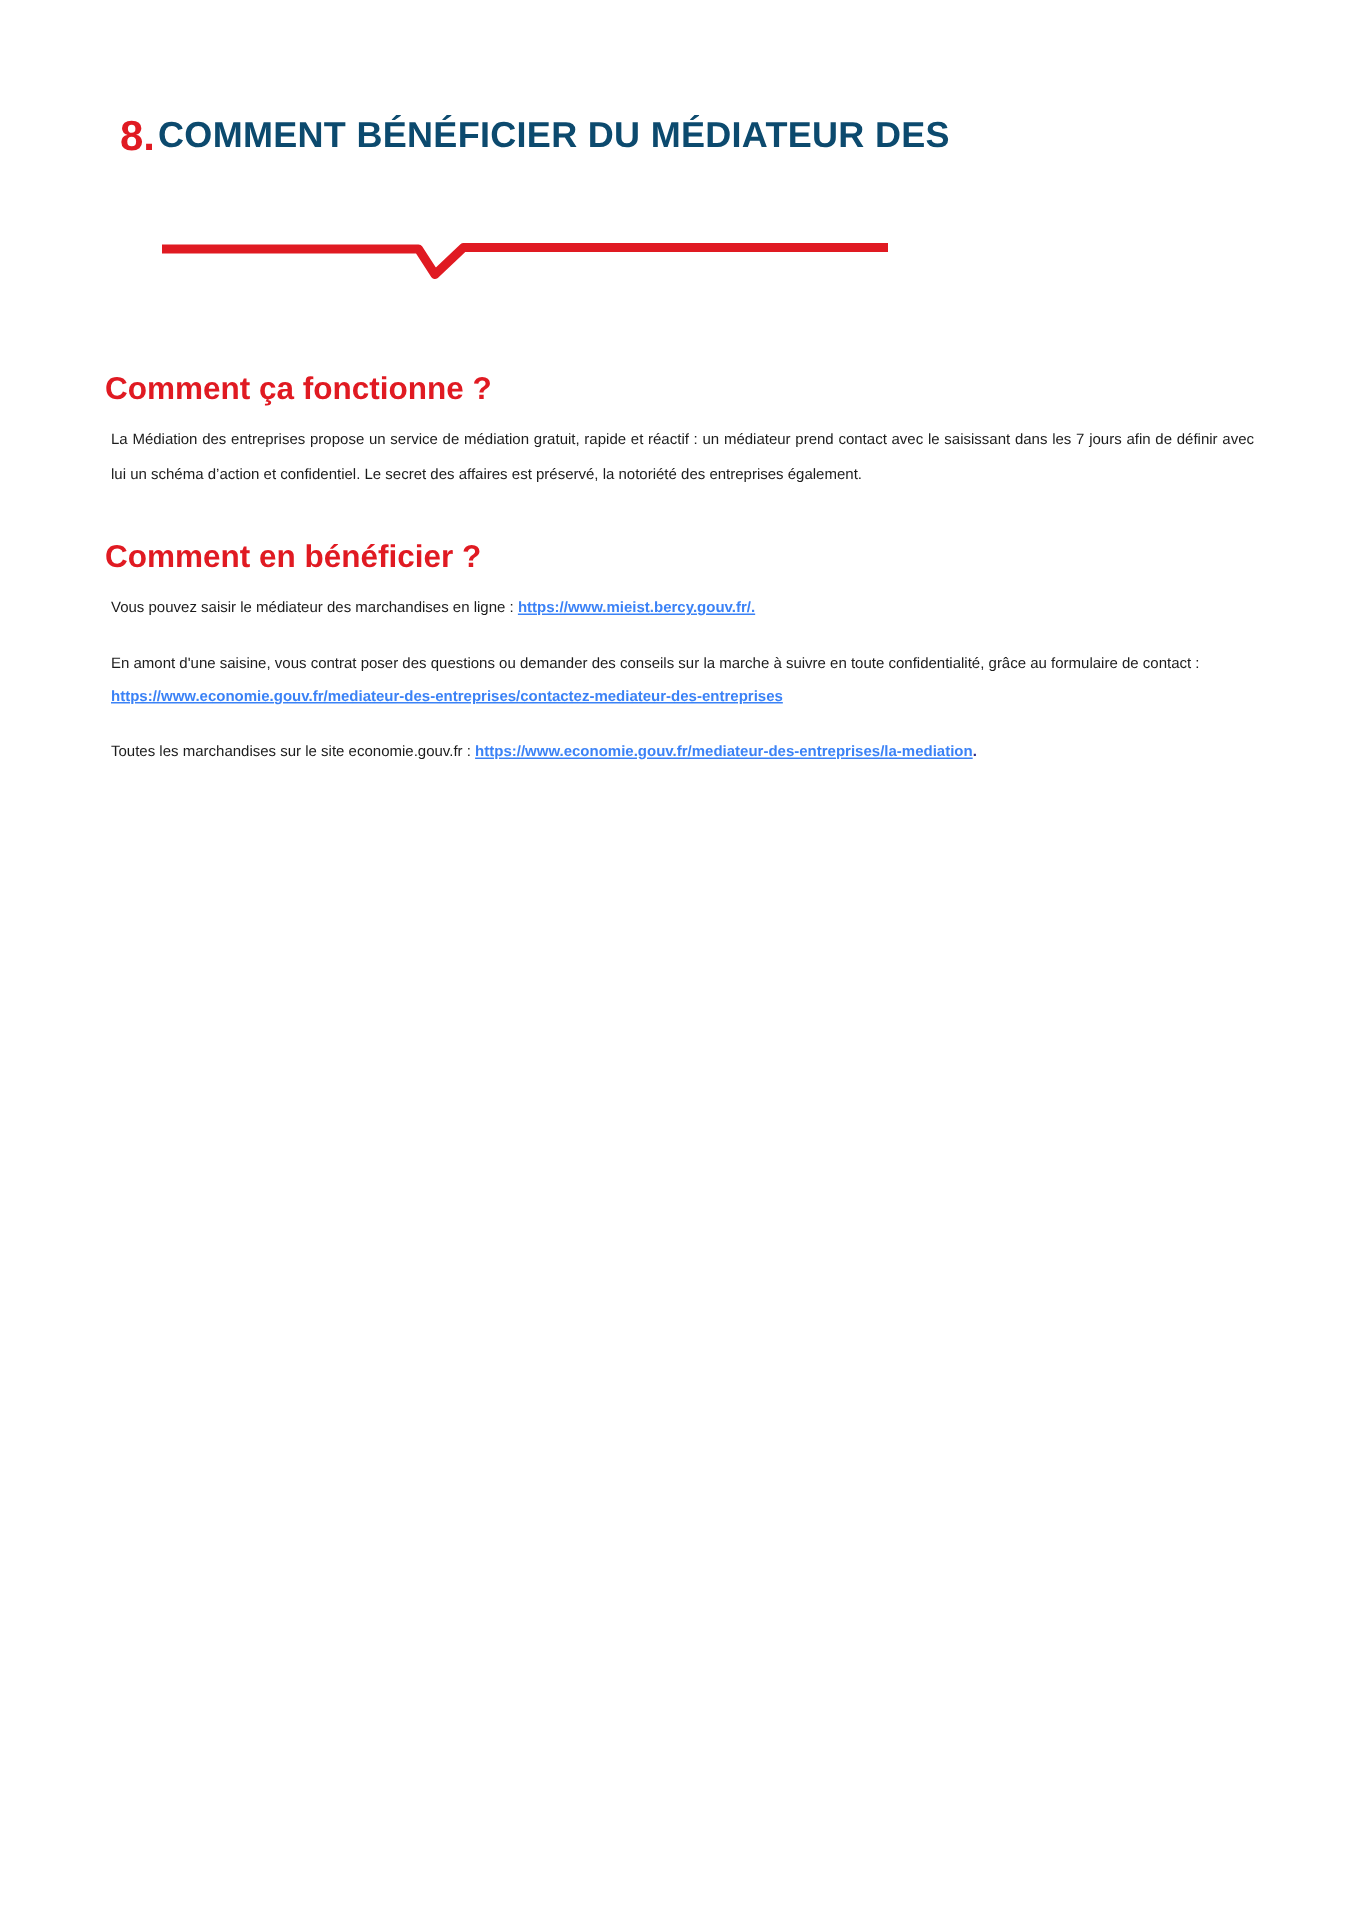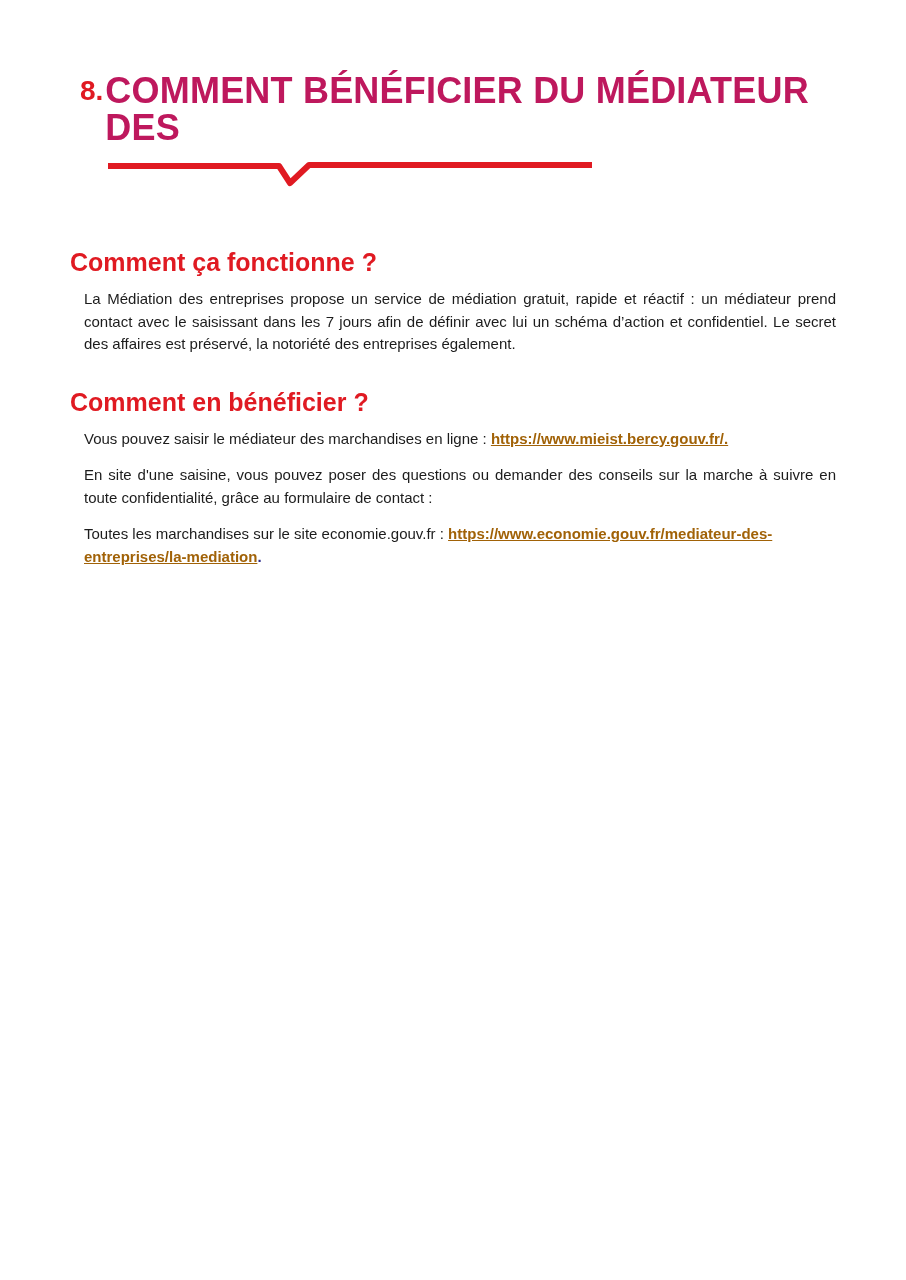--- a/index.html
+++ b/index.html
@@ -31,24 +31,24 @@
   .section-number {
     font-size: 28px;
     font-weight: 700;
     line-height: 37px;
     color: #e01a22;
     flex: 0 0 auto;
     padding-right: 2px;
   }
   h1.page-title {
     margin: 0;
-    font-size: 36px;
+    font-size: 24px;
     font-weight: 700;
     line-height: 37px;
-    color: #be185d;
+    color: #0c4a6e;
     letter-spacing: 0.2px;
   }
   h1.page-title .title-line { display: block; }
 
   .title-underline {
     position: absolute;
     top: 155px;
     left: 105px;
     width: 490px;
     height: 36px;
@@ -57,37 +57,37 @@
 
   
   .content {
     position: absolute;
     top: 248px;
     left: 70px;
     width: 766px;
   }
   h2.section-heading {
     margin: 0 0 11px 0;
-    font-size: 25px;
+    font-size: 21px;
     font-weight: 700;
     color: #e01a22;
   }
   p.body-par {
-    margin: 0 0 14px 14px;
-    font-size: 15px;
+    margin: 0 0 14px 4px;
+    font-size: 10px;
     line-height: 22.5px;
     color: #1c1c1c;
   }
   p.just { text-align: justify; }
   .section-2 { margin-top: 32px; }
   .gap-before { margin-top: 32px; }
   .big-gap-before { margin-top: 58px; }
 
   a.doc-link {
-    color: #a16207;
+    color: #3b82f6;
     font-weight: 700;
     text-decoration: underline;
     cursor: pointer;
     word-break: break-word;
   }
   a.doc-link.block { display: inline-block; }
   .link-suffix {
     color: #2a2a8c;
     font-weight: 700;
   }
@@ -118,21 +118,22 @@
     </section>
 
     <section class="section-2">
       <h2 class="section-heading">Comment en bénéficier ?</h2>
 
       <p class="body-par">
         <span>Vous pouvez saisir le médiateur des marchandises en ligne : </span><a class="doc-link" href="#">https://www.mieist.bercy.gouv.fr/.</a>
       </p>
 
       <p class="body-par just gap-before">
-        <span>En site d'une saisine, vous pouvez poser des questions ou demander des conseils sur la marche à suivre en toute confidentialité, grâce au formulaire de contact :</span><br>
+        <span>En amont d'une saisine, vous contrat poser des questions ou demander des conseils sur la marche à suivre en toute confidentialité, grâce au formulaire de contact :</span><br>
+        <a class="doc-link block" href="#">https://www.economie.gouv.fr/mediateur-des-entreprises/contactez-mediateur-des-entreprises</a>
       </p>
 
       <p class="body-par big-gap-before">
         <span>Toutes les marchandises sur le site economie.gouv.fr : </span><a class="doc-link" href="#">https://www.economie.gouv.fr/mediateur-des-entreprises/la-mediation</a><span class="link-suffix">.</span>
       </p>
     </section>
 
   </main>
 </div>
 

